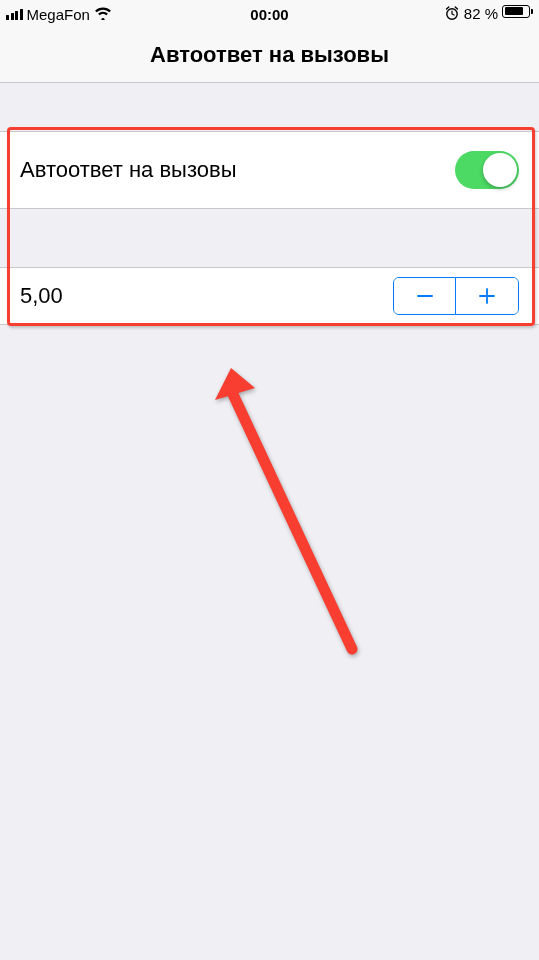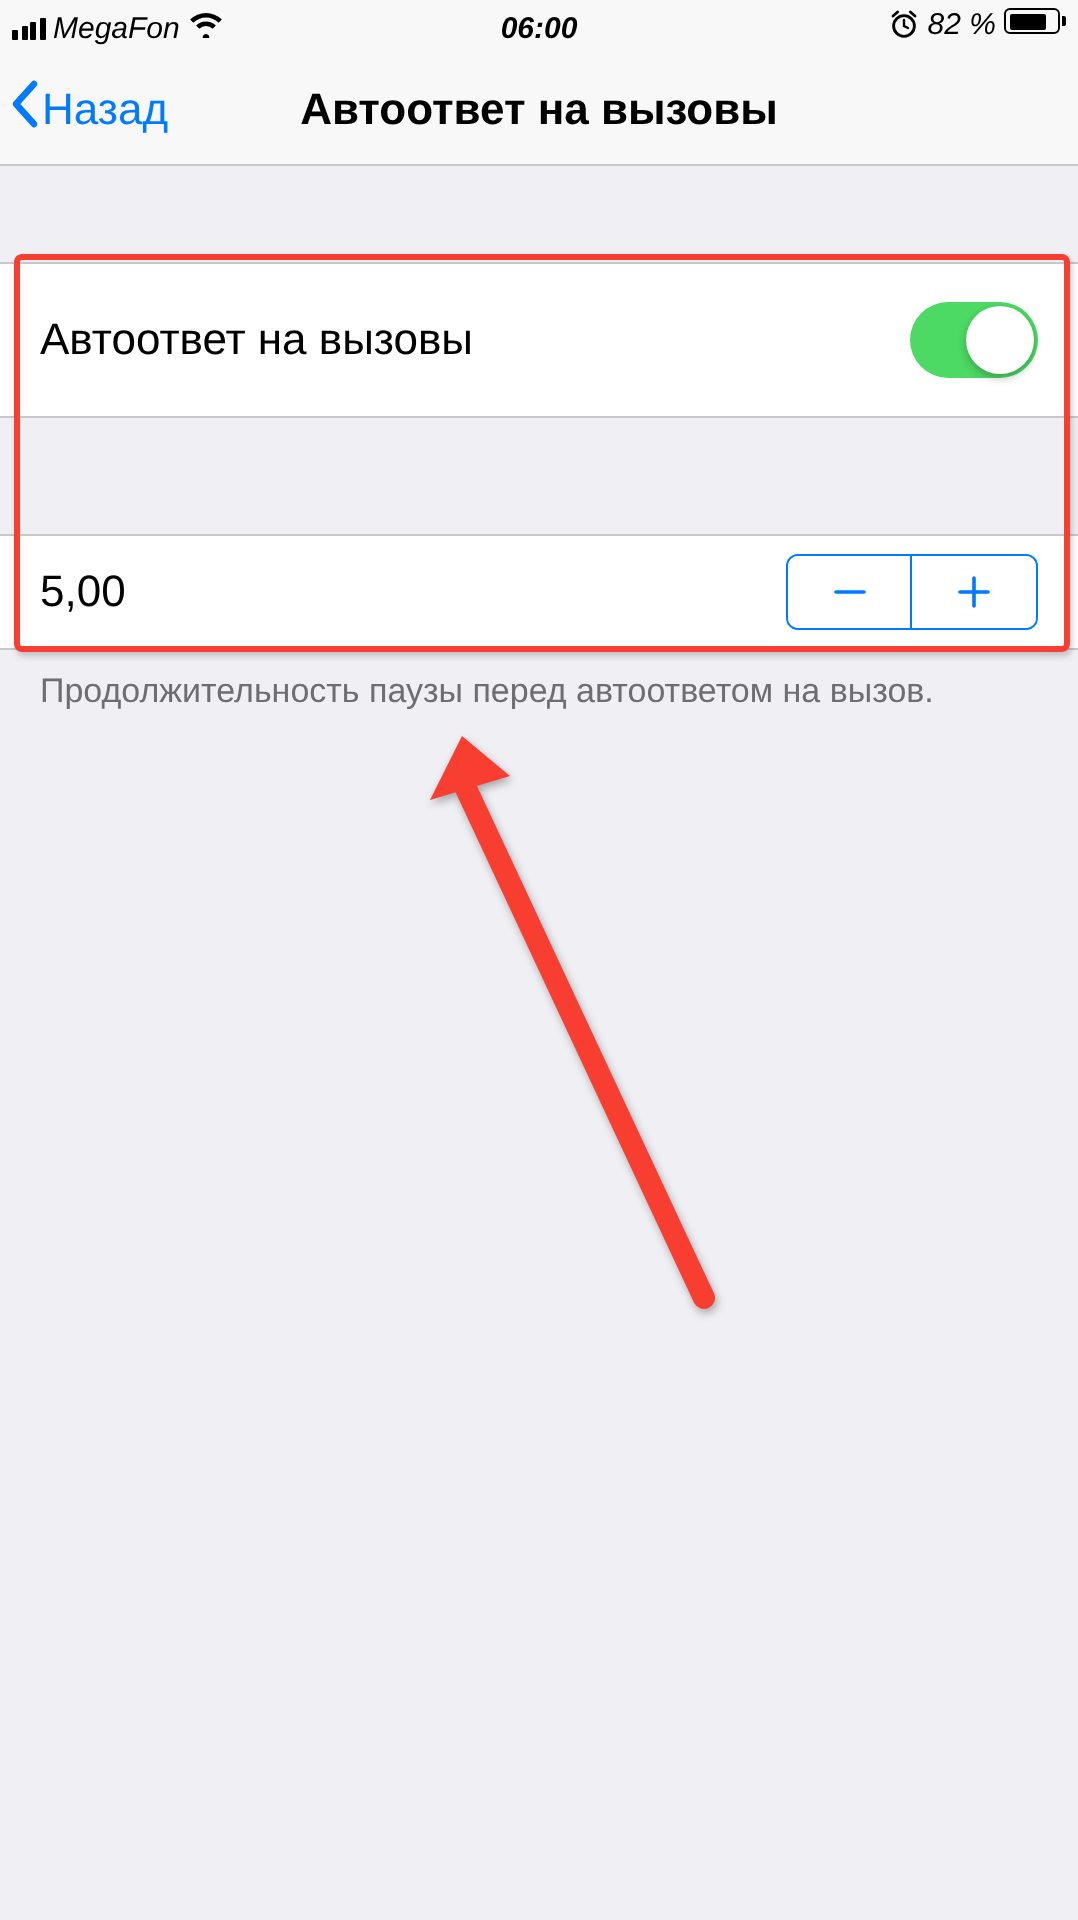--- a/index.html
+++ b/index.html
@@ -19,21 +19,20 @@
     .status-bar {
       height: 28px;
       background: #f8f8f8;
       display: flex;
       align-items: center;
       justify-content: space-between;
       padding: 0 6px;
       font-size: 15px;
       font-weight: 500;
       color: #000;
-      font-style: italic;
     }
     .status-left {
       display: flex;
       align-items: center;
       gap: 4px;
     }
     .status-center {
       position: absolute;
       left: 50%;
       transform: translateX(-50%);
@@ -238,48 +237,40 @@
         <span></span>
         <span></span>
     </div>
     <span>MegaFon</span>
     <span class="wifi-icon">
       <svg viewBox="0 0 20 14">
           <path d="M10 12.5 a1.8 1.8 0 1 0 0.001 0 Z M4.5 7.8 a8 8 0 0 1 11 0 l-1.8 1.8 a5.4 5.4 0 0 0 -7.4 0 Z M1.2 4.5 a12.6 12.6 0 0 1 17.6 0 l-1.8 1.8 a10 10 0 0 0 -14 0 Z" fill="#000"></path>
         </svg>
     </span>
   </div>
-  <div class="status-center">06:00</div>
+  <div class="status-center">00:00</div>
   <div class="status-right">
     <span class="alarm-icon">
       <svg viewBox="0 0 16 16">
           <circle cx="8" cy="9" r="5.2" fill="none" stroke="#000" stroke-width="1.4"></circle>
           <path d="M8 6 v3 l2 1" stroke="#000" stroke-width="1.2" fill="none" stroke-linecap="round"></path>
           <path d="M2.5 4 L4.8 2 M13.5 4 L11.2 2" stroke="#000" stroke-width="1.4" stroke-linecap="round"></path>
         </svg>
     </span>
     <span>82 %</span>
     <div class="battery">
       <div class="battery-body">
           <div class="battery-fill"></div>
         </div>
       <div class="battery-tip"></div>
     </div>
   </div>
 </div>
 
 <div class="nav-bar">
-  <div class="back-button">
-    <span class="back-chevron">
-      <svg viewBox="0 0 14 24">
-          <path d="M12 2 L3 12 L12 22" fill="none" stroke="#007aff" stroke-width="3.2" stroke-linecap="round" stroke-linejoin="round"></path>
-        </svg>
-    </span>
-    <span>Назад</span>
-  </div>
   <div class="nav-title">Автоответ на вызовы</div>
 </div>
 
 <div class="content">
   <div class="group">
 
     <div class="highlight-box"></div>
 
     <div class="cell toggle-cell">
       <span>Автоответ на вызовы</span>
@@ -301,20 +292,19 @@
             </svg>
         </div>
         <div class="stepper-btn">
           <svg viewBox="0 0 20 20">
               <path d="M3 10 H17 M10 3 V17" stroke="#007aff" stroke-width="1.8" stroke-linecap="round"></path>
             </svg>
         </div>
       </div>
     </div>
 
-    <div class="footer-text">Продолжительность паузы перед автоответом на вызов.</div>
   </div>
 </div>
 
 <svg class="arrow-annotation" width="160" height="300" viewBox="0 0 160 300">
   <path d="M145 283 L24 24" stroke="#f83e31" stroke-width="11" stroke-linecap="round"></path>
   <path d="M8 34 L24 2 L48 22 Z" fill="#f83e31"></path>
 </svg>
 
 </body></html>

